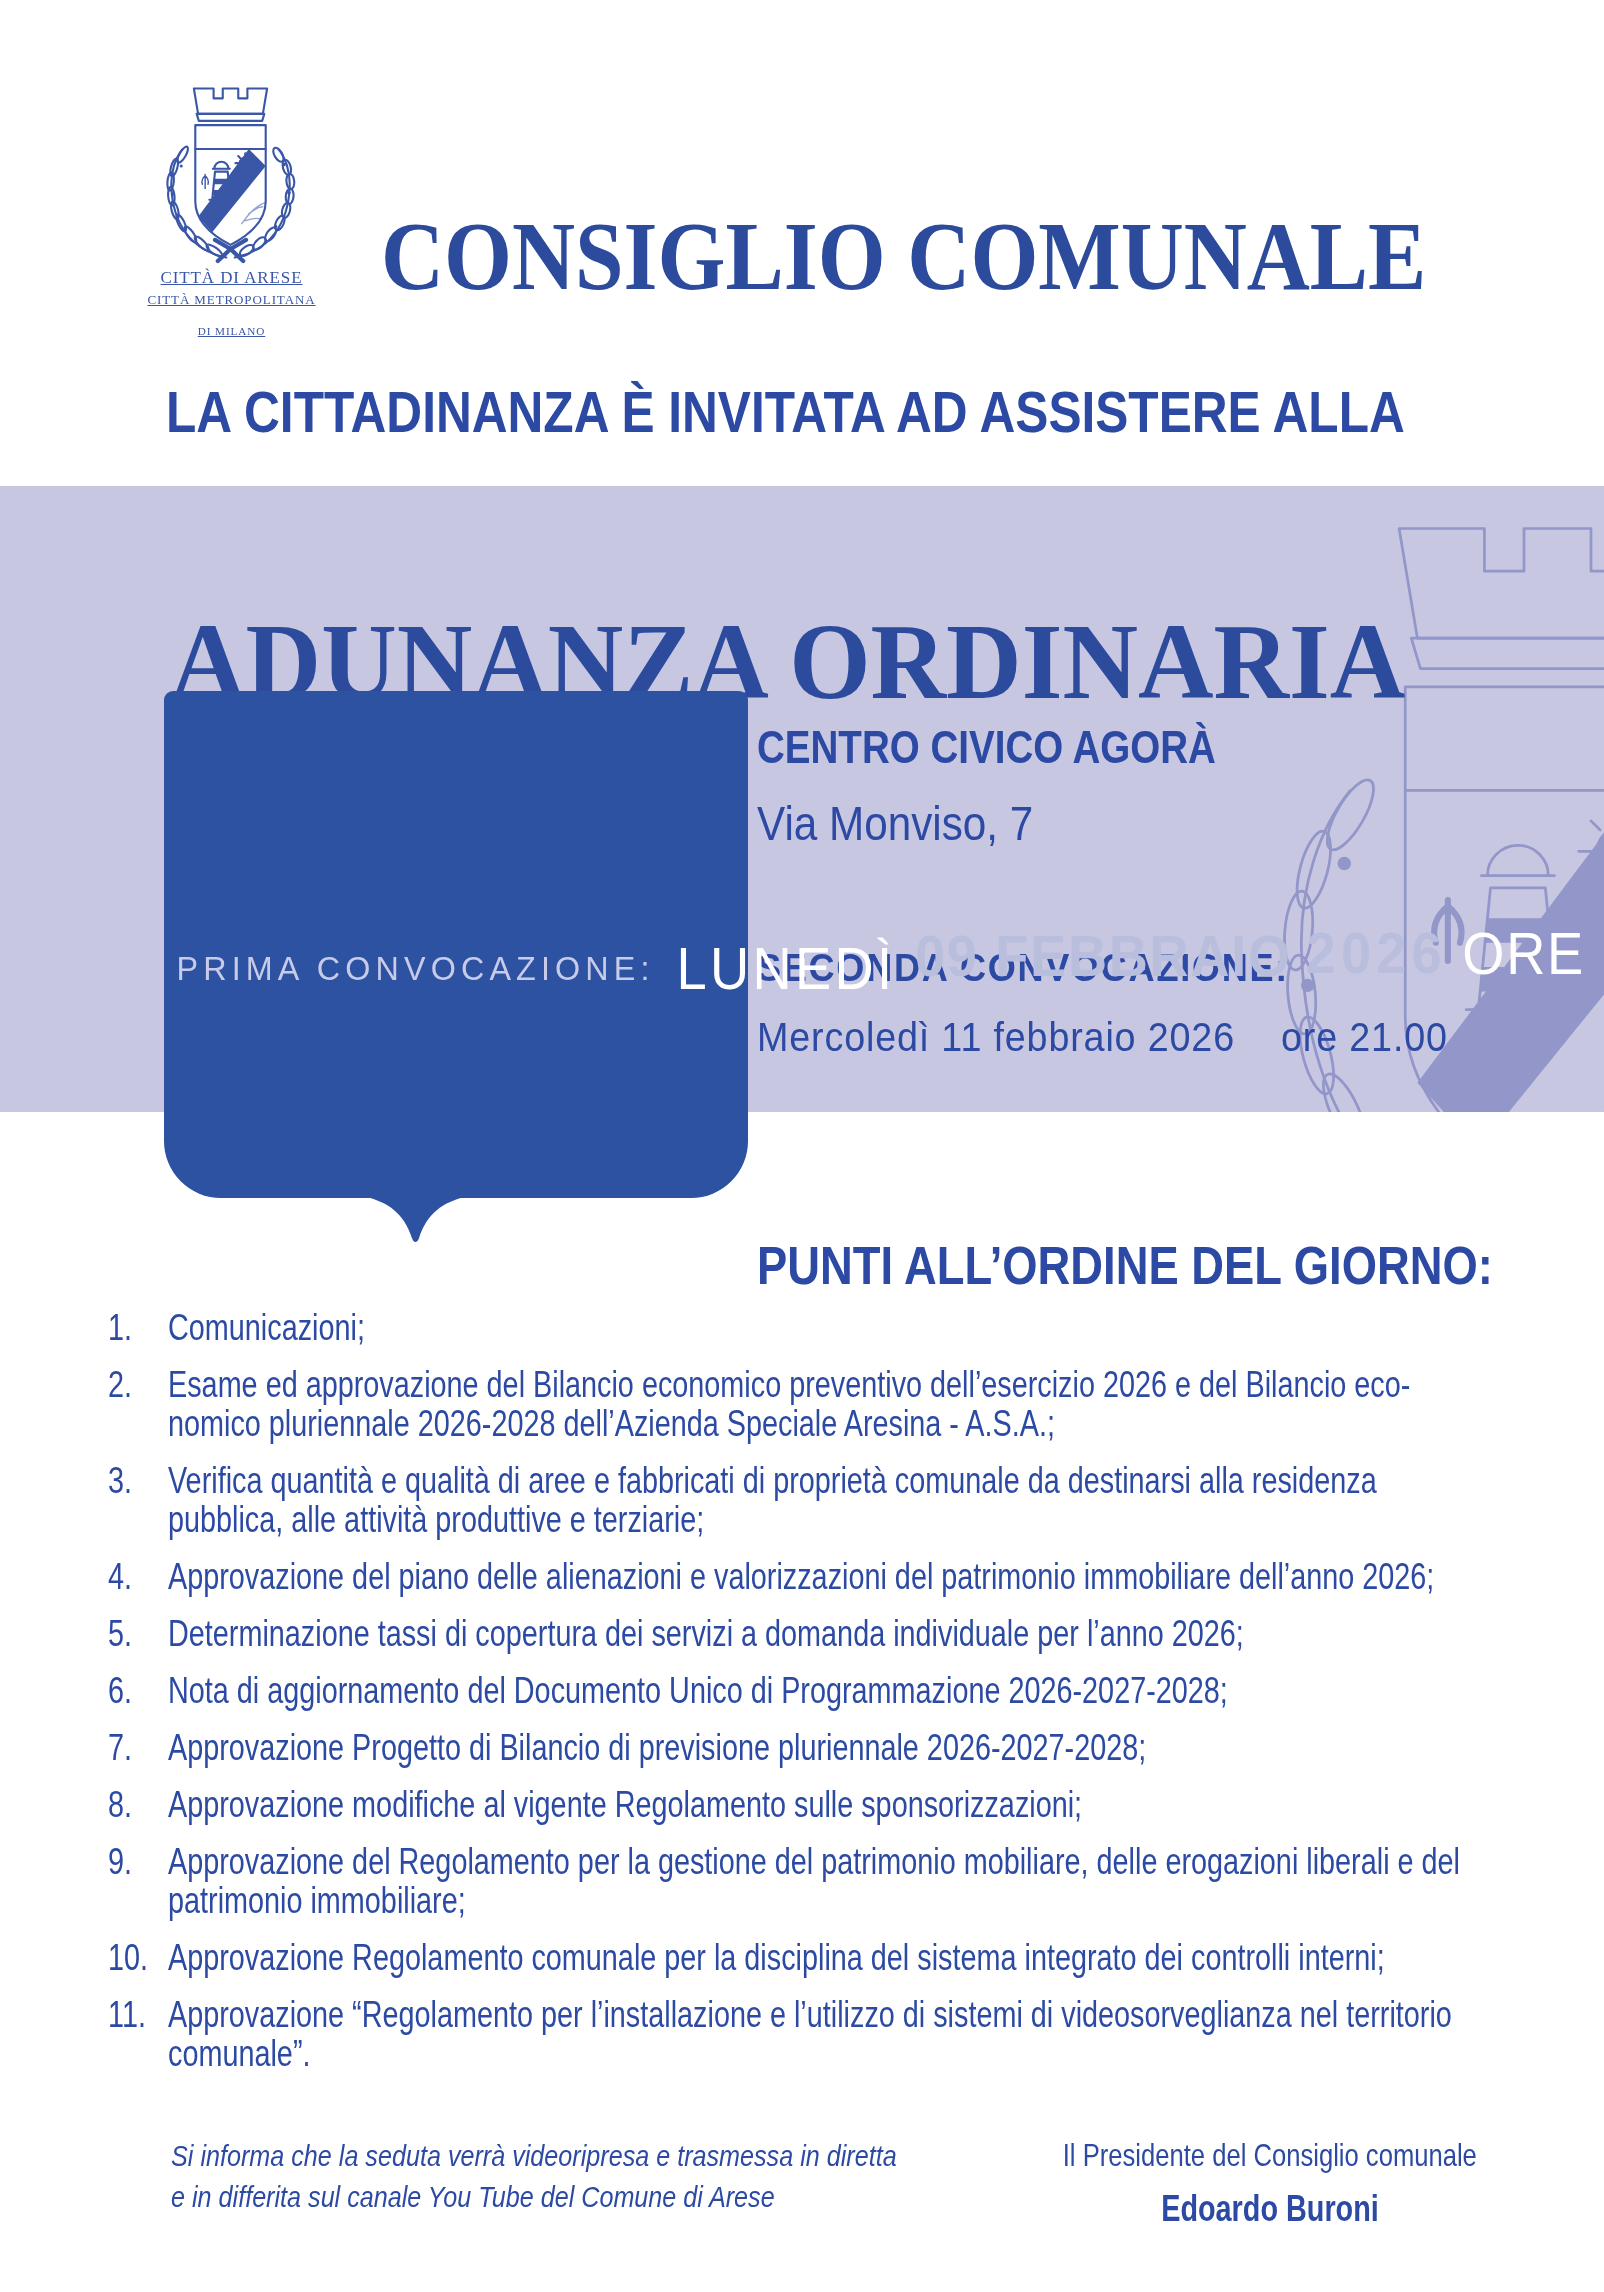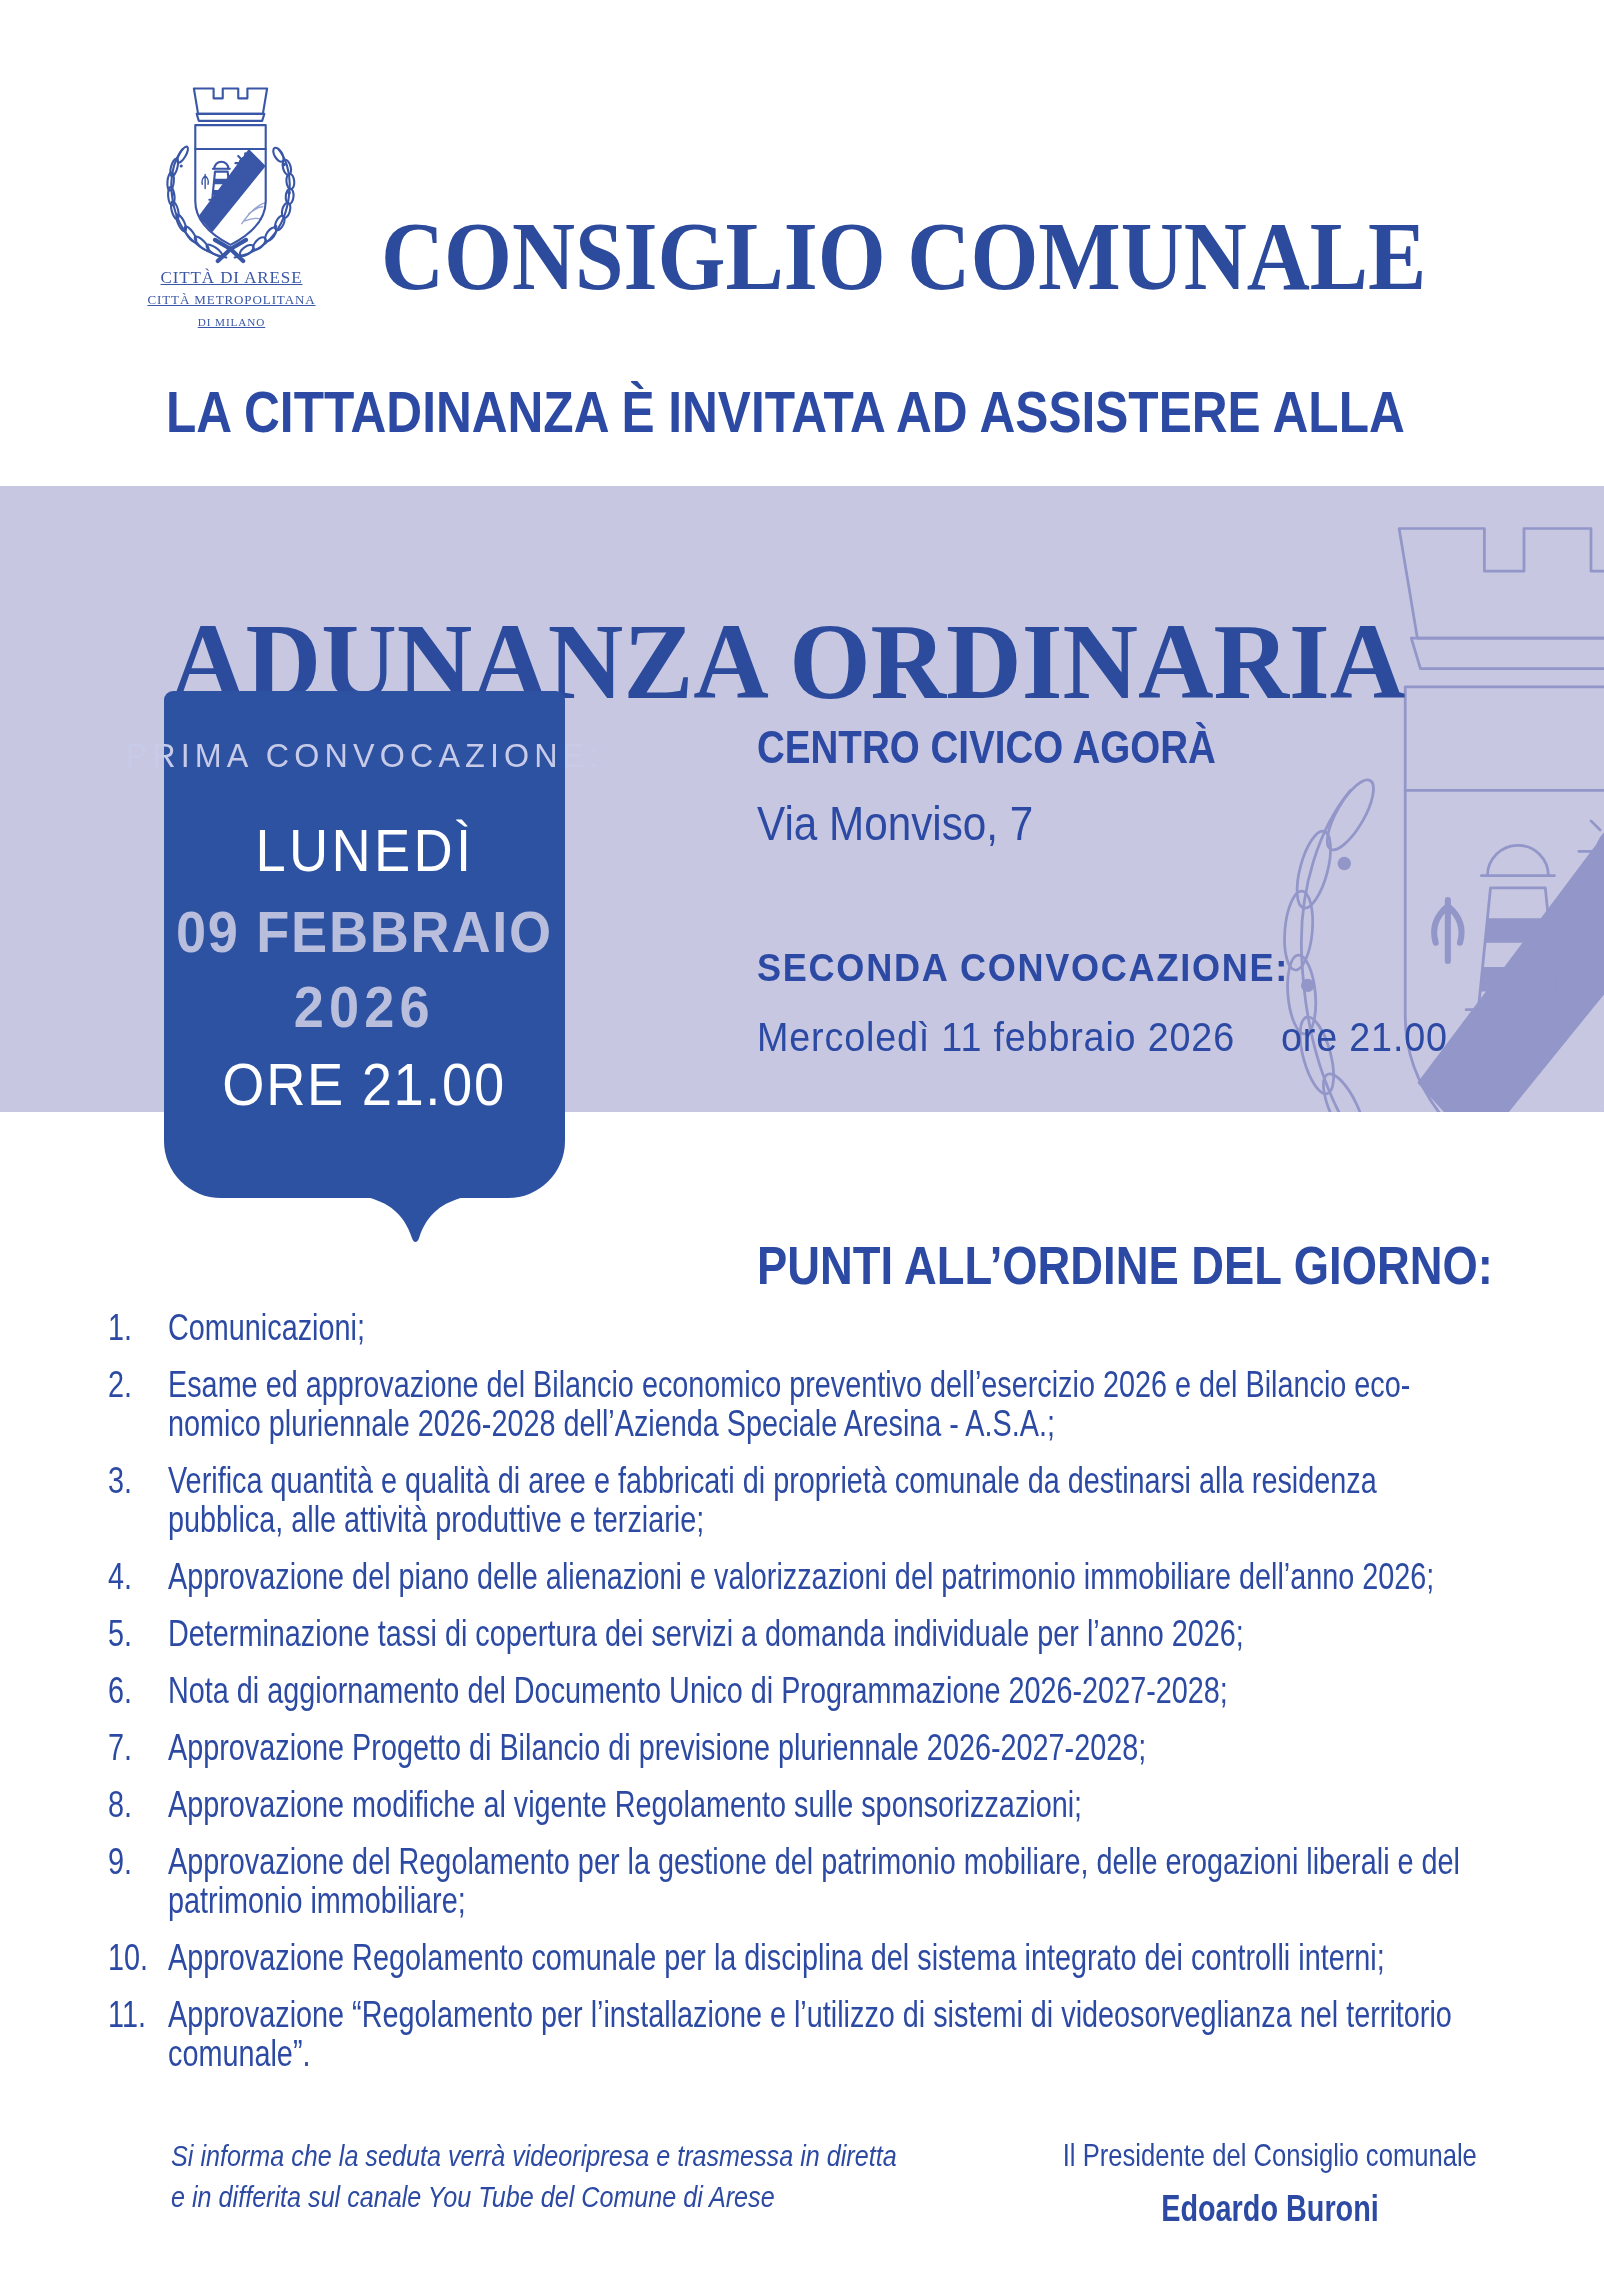--- a/index.html
+++ b/index.html
@@ -8,21 +8,21 @@
   .abs{position:absolute;}
   .sx{display:inline-block;transform-origin:left top;white-space:nowrap;}
 
   
   .logo-crest{position:absolute;left:146px;top:81px;width:169px;height:184px;color:#3a57a7;
               stroke-width:3;}
   .logo-text{position:absolute;left:106px;top:268px;width:251px;text-align:center;color:#3a57a7;
              font-family:"Liberation Serif",serif;text-decoration:underline;}
   .logo-l1{font-size:17px;letter-spacing:0.9px;}
   .logo-l2{font-size:13px;letter-spacing:0.9px;margin-top:3.6px;}
-  .logo-l3{font-size:11.2px;letter-spacing:0.9px;margin-top:8px;}
+  .logo-l3{font-size:11.2px;letter-spacing:0.9px;margin-top:17px;}
   .main-title{left:381px;top:143px;font-family:"Liberation Serif",serif;font-weight:bold;
               font-size:97px;line-height:1;color:#2d4b9c;transform:scaleX(.90);}
   .invitation{left:166px;top:384px;font-weight:bold;font-size:57px;line-height:1;
               color:#2c4aa3;transform:scaleX(.87);letter-spacing:0;}
 
   
   .band{position:absolute;left:0;top:486px;width:1605px;height:626px;background:#c7c7e2;overflow:hidden;}
   .watermark-crest{position:absolute;left:1192px;top:11.6px;width:731px;height:792px;color:#9296c8;
                    stroke-width:.9;}
   .band-title{position:absolute;left:170px;top:31px;font-family:"Liberation Serif",serif;
@@ -30,22 +30,22 @@
               transform-origin:left top;white-space:nowrap;}
   .venue{position:absolute;left:757px;top:237px;}
   .venue-name{font-size:47px;font-weight:bold;line-height:1;transform:scaleX(.82);}
   .venue-addr{font-size:48px;line-height:1;margin-top:30px;transform:scaleX(.88);}
   .second{position:absolute;left:757px;top:463px;}
   .second-label{font-size:38px;font-weight:bold;letter-spacing:1.8px;line-height:1;transform:scaleX(.95);}
   .second-date{font-size:41px;line-height:1;margin-top:30px;letter-spacing:0.9px;transform:scaleX(.92);}
   .second-time{font-size:41px;line-height:1;margin-top:12.5px;letter-spacing:0.9px;transform:scaleX(.92);}
 
   
-  .badge{position:absolute;left:164px;top:691px;width:401px;height:507px;background:#2e52a2;
-         border-radius:9px 9px 57px 57px;display:flex;flex-direction:column;align-items:center;
+  .badge{position:absolute;left:164px;top:691px;width:584px;height:507px;background:#2e52a2;
+         border-radius:9px 9px 57px 57px;display:flex;flex-direction:row;align-items:center;
          text-align:left;}
   .badge-label{margin-top:47px;font-size:34px;letter-spacing:5.4px;color:#c7cbe8;line-height:1;
                transform:scaleX(.95);transform-origin:center top;white-space:nowrap;}
   .badge-day{margin-top:50px;font-size:59px;letter-spacing:3.6px;color:#ffffff;line-height:1;
              transform:scaleX(.92);transform-origin:center top;}
   .badge-date{margin-top:23px;font-size:57px;font-weight:bold;letter-spacing:1.8px;color:#b9bedd;
               line-height:1;transform:scaleX(.95);transform-origin:center top;white-space:nowrap;}
   .badge-year{margin-top:18px;font-size:57px;font-weight:bold;letter-spacing:5.4px;color:#b9bedd;
               line-height:1;transform:scaleX(.95);transform-origin:center top;}
   .badge-time{margin-top:19.7px;font-size:59px;letter-spacing:1.8px;color:#ffffff;line-height:1;

